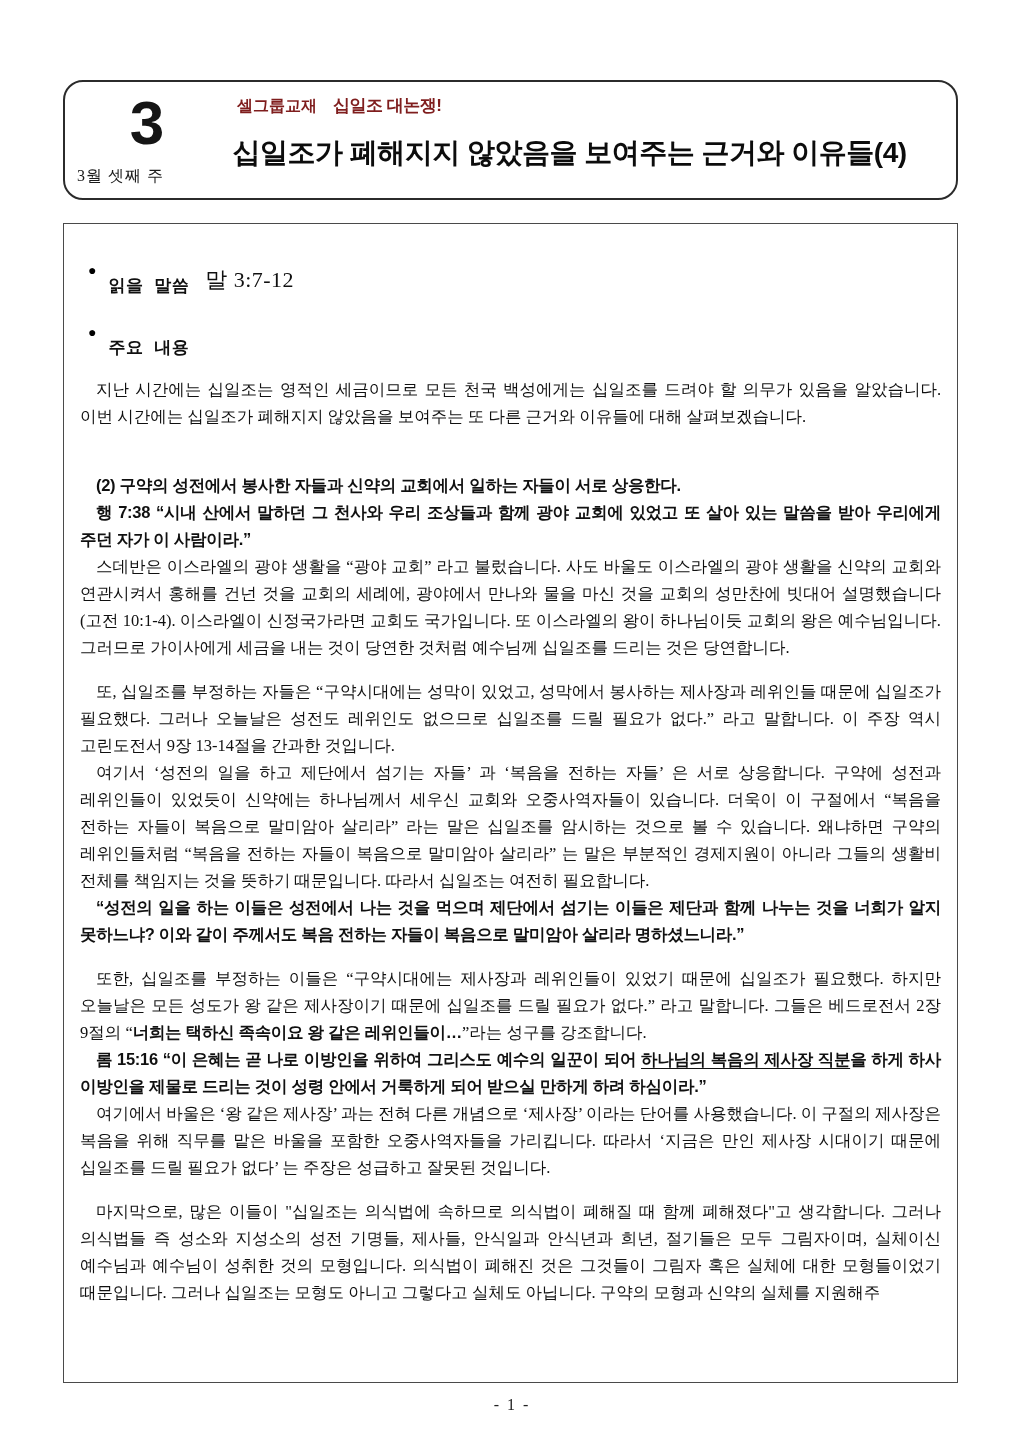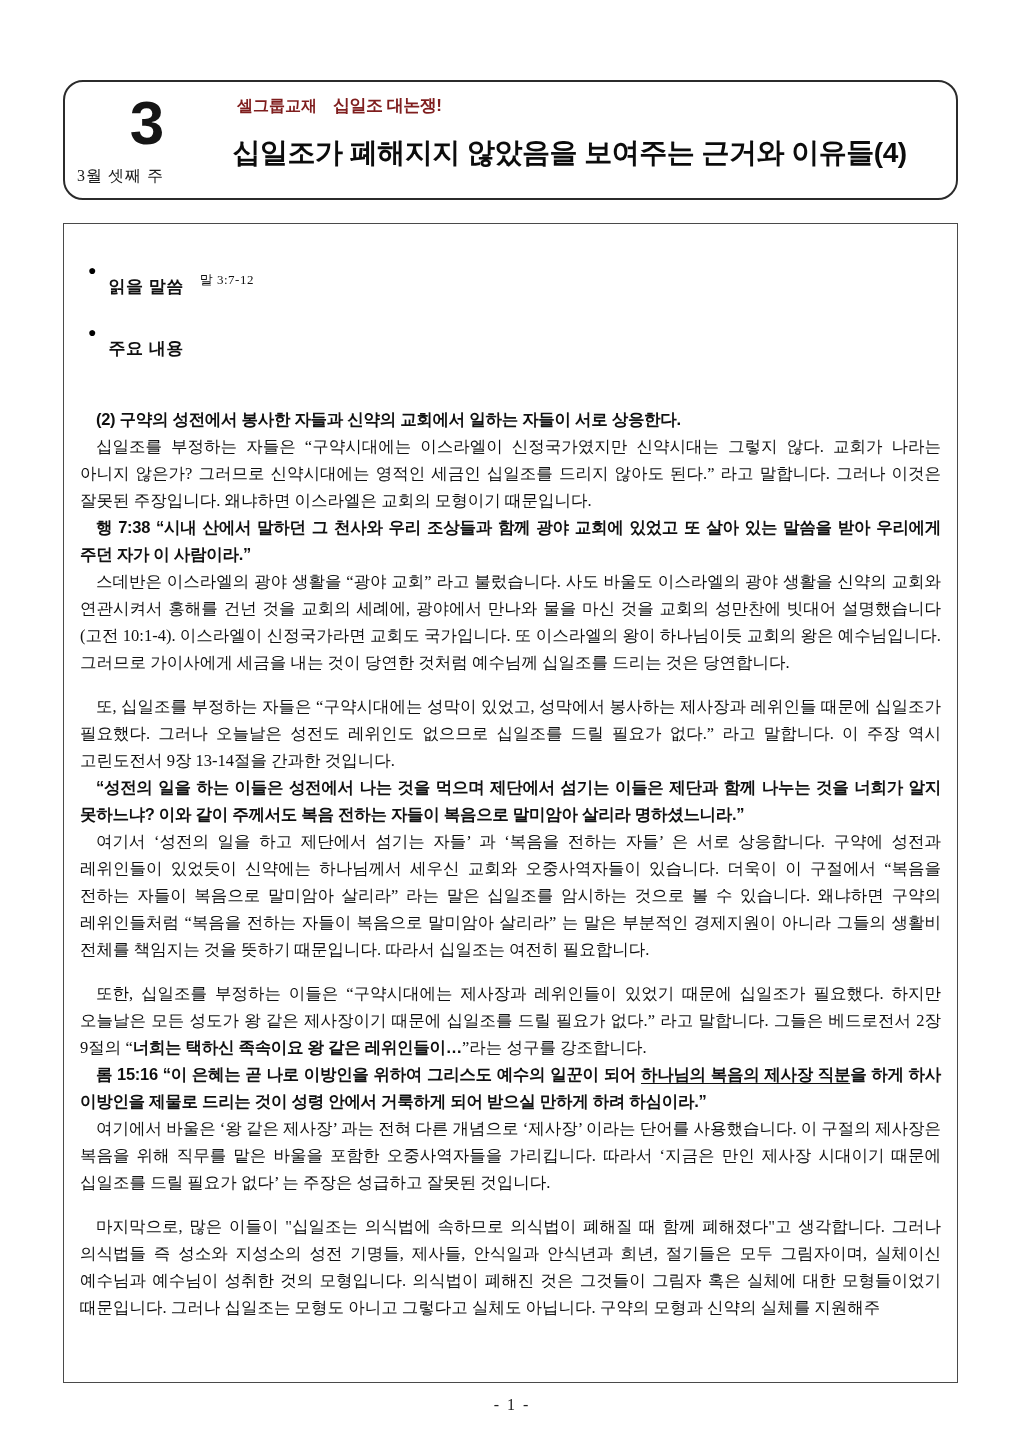--- a/index.html
+++ b/index.html
@@ -21,23 +21,23 @@
   .doc-title{position:absolute;left:130px;right:12px;top:52px;text-align:center;
              font-family:"Liberation Sans","DejaVu Sans",sans-serif;
              font-size:28px;font-weight:bold;letter-spacing:-0.5px;white-space:nowrap;color:#0c0c0c;}
 
   
   .main-box{position:absolute;left:63px;top:223px;width:895px;height:1160px;
             border:1px solid #4a4a4a;box-sizing:border-box;background:#fff;
             padding:16px 16px 0 16px;overflow:hidden;}
   .bullet-row{display:flex;align-items:center;font-size:17px;line-height:30px;margin-left:8px;}
   .bullet-dot{font-size:14px;margin-right:12px;color:#000;}
-  .bullet-label{font-family:Liberation Sans, sans-serif;font-weight:600;
+  .bullet-label{font-family:Liberation Mono, monospace;font-weight:600;
                 letter-spacing:0.5px;margin-top:32px;}
-  .bullet-value{margin-left:16px;font-size:13px;letter-spacing:0.5px;margin-top:17px;}
+  .bullet-value{margin-left:16px;font-size:22px;letter-spacing:0.5px;margin-top:17px;}
 
   .body-text{margin-top:12px;}
   .para{margin:0;font-size:16.5px;line-height:27px;text-align:justify;
         text-indent:16px;word-break:keep-all;color:#101010;}
   .para .bold{font-family:"Liberation Sans","DejaVu Sans",sans-serif;font-weight:bold;
               letter-spacing:-0.3px;}
   .para .underline{text-decoration:underline;text-underline-offset:3px;}
   .section-gap{margin-top:42px;}
   .para-gap{margin-top:17px;}
 
@@ -66,27 +66,27 @@
       <span class="bullet-label">읽을 말씀</span>
       <span class="bullet-value">말 3:7-12</span>
     </div>
     <div class="bullet-row">
       <span class="bullet-dot">●</span>
       <span class="bullet-label">주요 내용</span>
       <span class="bullet-value"></span>
     </div>
 
     <div class="body-text">
+        <p class="para"><span>지난 시간에는 십일조는 영적인 세금이므로 모든 천국 백성에게는 십일조를 드려야 할 의무가 있음을 알았습니다. 이번 시간에는 십일조가 폐해지지 않았음을 보여주는 또 다른 근거와 이유들에 대해 살펴보겠습니다.</span></p>
         <p class="para section-gap"><span class="bold">(2) 구약의 성전에서 봉사한 자들과 신약의 교회에서 일하는 자들이 서로 상응한다.</span></p>
-        <p class="para"><span>십일조를 부정하는 자들은 “구약시대에는 이스라엘이 신정국가였지만 신약시대는 그렇지 않다. 교회가 나라는 아니지 않은가? 그러므로 신약시대에는 영적인 세금인 십일조를 드리지 않아도 된다.” 라고 말합니다. 그러나 이것은 잘못된 주장입니다. 왜냐하면 이스라엘은 교회의 모형이기 때문입니다.</span></p>
         <p class="para"><span class="bold">행 7:38 “시내 산에서 말하던 그 천사와 우리 조상들과 함께 광야 교회에 있었고 또 살아 있는 말씀을 받아 우리에게 주던 자가 이 사람이라.”</span></p>
         <p class="para"><span>스데반은 이스라엘의 광야 생활을 “광야 교회” 라고 불렀습니다. 사도 바울도 이스라엘의 광야 생활을 신약의 교회와 연관시켜서 홍해를 건넌 것을 교회의 세례에, 광야에서 만나와 물을 마신 것을 교회의 성만찬에 빗대어 설명했습니다(고전 10:1-4). 이스라엘이 신정국가라면 교회도 국가입니다. 또 이스라엘의 왕이 하나님이듯 교회의 왕은 예수님입니다. 그러므로 가이사에게 세금을 내는 것이 당연한 것처럼 예수님께 십일조를 드리는 것은 당연합니다.</span></p>
         <p class="para para-gap"><span>또, 십일조를 부정하는 자들은 “구약시대에는 성막이 있었고, 성막에서 봉사하는 제사장과 레위인들 때문에 십일조가 필요했다. 그러나 오늘날은 성전도 레위인도 없으므로 십일조를 드릴 필요가 없다.” 라고 말합니다. 이 주장 역시 고린도전서 9장 13-14절을 간과한 것입니다.</span></p>
+        <p class="para"><span>여기서 ‘성전의 일을 하고 제단에서 섬기는 자들’ 과 ‘복음을 전하는 자들’ 은 서로 상응합니다. 구약에 성전과 레위인들이 있었듯이 신약에는 하나님께서 세우신 교회와 오중사역자들이 있습니다. 더욱이 이 구절에서 “복음을 전하는 자들이 복음으로 말미암아 살리라” 라는 말은 십일조를 암시하는 것으로 볼 수 있습니다. 왜냐하면 구약의 레위인들처럼 “복음을 전하는 자들이 복음으로 말미암아 살리라” 는 말은 부분적인 경제지원이 아니라 그들의 생활비 전체를 책임지는 것을 뜻하기 때문입니다. 따라서 십일조는 여전히 필요합니다.</span></p>
         <p class="para"><span class="bold">“성전의 일을 하는 이들은 성전에서 나는 것을 먹으며 제단에서 섬기는 이들은 제단과 함께 나누는 것을 너희가 알지 못하느냐? 이와 같이 주께서도 복음 전하는 자들이 복음으로 말미암아 살리라 명하셨느니라.”</span></p>
-        <p class="para"><span>여기서 ‘성전의 일을 하고 제단에서 섬기는 자들’ 과 ‘복음을 전하는 자들’ 은 서로 상응합니다. 구약에 성전과 레위인들이 있었듯이 신약에는 하나님께서 세우신 교회와 오중사역자들이 있습니다. 더욱이 이 구절에서 “복음을 전하는 자들이 복음으로 말미암아 살리라” 라는 말은 십일조를 암시하는 것으로 볼 수 있습니다. 왜냐하면 구약의 레위인들처럼 “복음을 전하는 자들이 복음으로 말미암아 살리라” 는 말은 부분적인 경제지원이 아니라 그들의 생활비 전체를 책임지는 것을 뜻하기 때문입니다. 따라서 십일조는 여전히 필요합니다.</span></p>
         <p class="para para-gap"><span>또한, 십일조를 부정하는 이들은 “구약시대에는 제사장과 레위인들이 있었기 때문에 십일조가 필요했다. 하지만 오늘날은 모든 성도가 왕 같은 제사장이기 때문에 십일조를 드릴 필요가 없다.” 라고 말합니다. 그들은 베드로전서 2장 9절의 “</span><span class="bold">너희는 택하신 족속이요 왕 같은 레위인들이…</span><span>”라는 성구를 강조합니다.</span></p>
         <p class="para"><span class="bold">롬 15:16 “이 은혜는 곧 나로 이방인을 위하여 그리스도 예수의 일꾼이 되어 </span><span class="bold underline">하나님의 복음의 제사장 직분</span><span class="bold">을 하게 하사 이방인을 제물로 드리는 것이 성령 안에서 거룩하게 되어 받으실 만하게 하려 하심이라.”</span></p>
         <p class="para"><span>여기에서 바울은 ‘왕 같은 제사장’ 과는 전혀 다른 개념으로 ‘제사장’ 이라는 단어를 사용했습니다. 이 구절의 제사장은 복음을 위해 직무를 맡은 바울을 포함한 오중사역자들을 가리킵니다. 따라서 ‘지금은 만인 제사장 시대이기 때문에 십일조를 드릴 필요가 없다’ 는 주장은 성급하고 잘못된 것입니다.</span></p>
         <p class="para para-gap"><span>마지막으로, 많은 이들이 "십일조는 의식법에 속하므로 의식법이 폐해질 때 함께 폐해졌다"고 생각합니다. 그러나 의식법들 즉 성소와 지성소의 성전 기명들, 제사들, 안식일과 안식년과 희년, 절기들은 모두 그림자이며, 실체이신 예수님과 예수님이 성취한 것의 모형입니다. 의식법이 폐해진 것은 그것들이 그림자 혹은 실체에 대한 모형들이었기 때문입니다. 그러나 십일조는 모형도 아니고 그렇다고 실체도 아닙니다. 구약의 모형과 신약의 실체를 지원해주</span></p>
       </div>
   </div>
 
   <div class="page-footer">- 1 -</div>
 
 </div>

